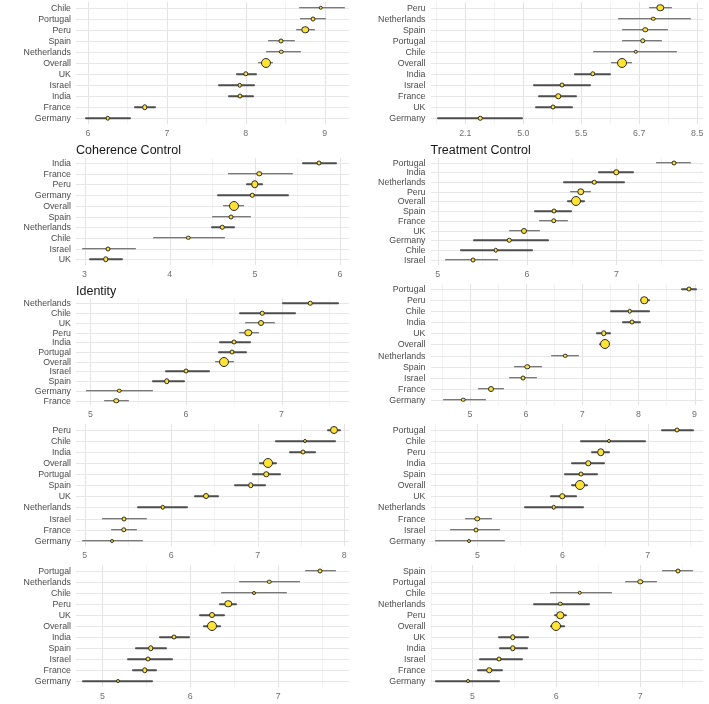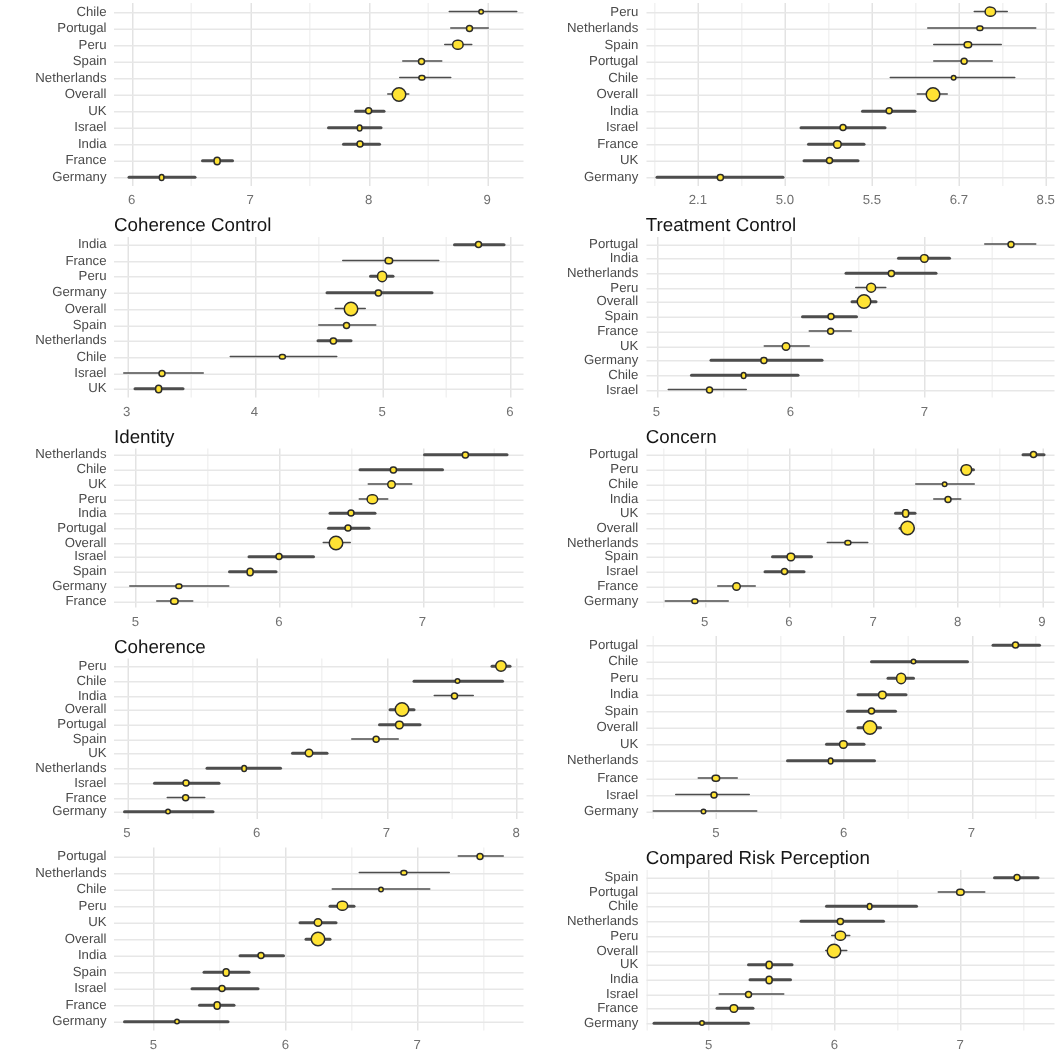--- a/index.html
+++ b/index.html
@@ -342,21 +342,20 @@
           <div class="dot" style="top: 95.4545%; left: 14.7368%; width: 5.5px; height: 5.5px; background: rgb(255, 227, 52); border: 1px solid rgb(43, 43, 43);"></div>
         </div>
       </div>
       <div class="axis">
         <div class="x-tick" style="left: 5.26316%; color: rgb(111, 111, 111);">5</div>
         <div class="x-tick" style="left: 40.3509%; color: rgb(111, 111, 111);">6</div>
         <div class="x-tick" style="left: 75.4386%; color: rgb(111, 111, 111);">7</div>
       </div>
     </div>
     <div class="panel">
-      <div class="panel-title" style="color: rgb(22, 22, 22);">Concern</div>
       <div class="panel-body">
         <div class="labels">
           <div class="country-label" style="top: 4.54545%; color: rgb(74, 74, 74);">Portugal</div>
           <div class="country-label" style="top: 13.6364%; color: rgb(74, 74, 74);">Peru</div>
           <div class="country-label" style="top: 22.7273%; color: rgb(74, 74, 74);">Chile</div>
           <div class="country-label" style="top: 31.8182%; color: rgb(74, 74, 74);">India</div>
           <div class="country-label" style="top: 40.9091%; color: rgb(74, 74, 74);">UK</div>
           <div class="country-label" style="top: 50%; color: rgb(74, 74, 74);">Overall</div>
           <div class="country-label" style="top: 59.0909%; color: rgb(74, 74, 74);">Netherlands</div>
           <div class="country-label" style="top: 68.1818%; color: rgb(74, 74, 74);">Spain</div>
@@ -412,21 +411,20 @@
       </div>
       <div class="axis">
         <div class="x-tick" style="left: 14.433%; color: rgb(111, 111, 111);">5</div>
         <div class="x-tick" style="left: 35.0515%; color: rgb(111, 111, 111);">6</div>
         <div class="x-tick" style="left: 55.6701%; color: rgb(111, 111, 111);">7</div>
         <div class="x-tick" style="left: 76.2887%; color: rgb(111, 111, 111);">8</div>
         <div class="x-tick" style="left: 96.9072%; color: rgb(111, 111, 111);">9</div>
       </div>
     </div>
     <div class="panel">
-      <div class="panel-title" style="color: rgb(22, 22, 22);">Coherence</div>
       <div class="panel-body">
         <div class="labels">
           <div class="country-label" style="top: 4.54545%; color: rgb(74, 74, 74);">Peru</div>
           <div class="country-label" style="top: 13.6364%; color: rgb(74, 74, 74);">Chile</div>
           <div class="country-label" style="top: 22.7273%; color: rgb(74, 74, 74);">India</div>
           <div class="country-label" style="top: 31.8182%; color: rgb(74, 74, 74);">Overall</div>
           <div class="country-label" style="top: 40.9091%; color: rgb(74, 74, 74);">Portugal</div>
           <div class="country-label" style="top: 50%; color: rgb(74, 74, 74);">Spain</div>
           <div class="country-label" style="top: 59.0909%; color: rgb(74, 74, 74);">UK</div>
           <div class="country-label" style="top: 68.1818%; color: rgb(74, 74, 74);">Netherlands</div>
@@ -605,21 +603,20 @@
           <div class="dot" style="top: 95.4545%; left: 15.4839%; width: 4px; height: 4px; background: rgb(255, 227, 52); border: 1px solid rgb(43, 43, 43);"></div>
         </div>
       </div>
       <div class="axis">
         <div class="x-tick" style="left: 9.67742%; color: rgb(111, 111, 111);">5</div>
         <div class="x-tick" style="left: 41.9355%; color: rgb(111, 111, 111);">6</div>
         <div class="x-tick" style="left: 74.1935%; color: rgb(111, 111, 111);">7</div>
       </div>
     </div>
     <div class="panel">
-      <div class="panel-title" style="color: rgb(22, 22, 22);">Compared Risk Perception</div>
       <div class="panel-body">
         <div class="labels">
           <div class="country-label" style="top: 4.54545%; color: rgb(74, 74, 74);">Spain</div>
           <div class="country-label" style="top: 13.6364%; color: rgb(74, 74, 74);">Portugal</div>
           <div class="country-label" style="top: 22.7273%; color: rgb(74, 74, 74);">Chile</div>
           <div class="country-label" style="top: 31.8182%; color: rgb(74, 74, 74);">Netherlands</div>
           <div class="country-label" style="top: 40.9091%; color: rgb(74, 74, 74);">Peru</div>
           <div class="country-label" style="top: 50%; color: rgb(74, 74, 74);">Overall</div>
           <div class="country-label" style="top: 59.0909%; color: rgb(74, 74, 74);">UK</div>
           <div class="country-label" style="top: 68.1818%; color: rgb(74, 74, 74);">India</div>

